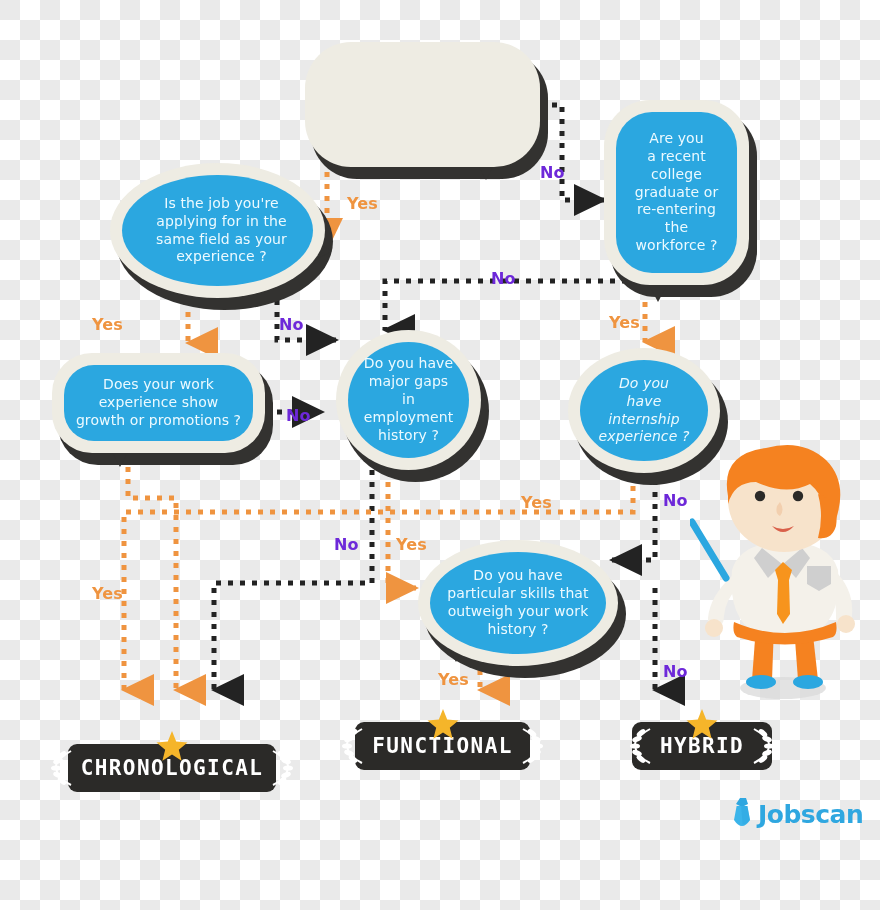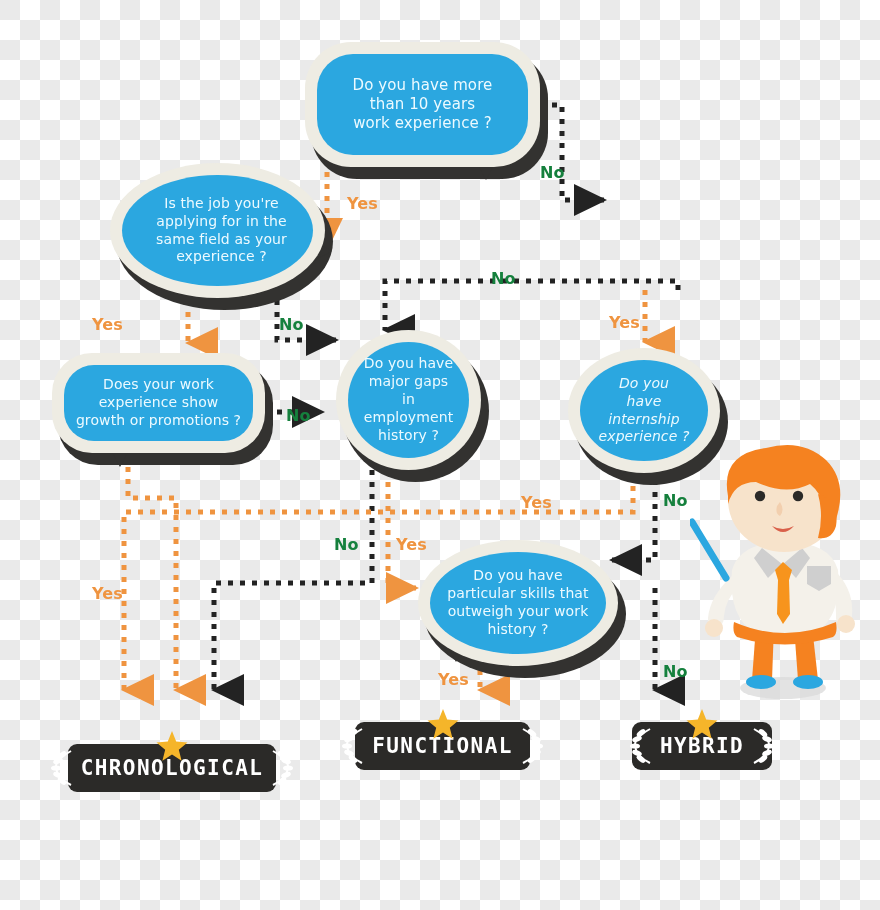--- a/index.html
+++ b/index.html
@@ -14,21 +14,21 @@
 
   
   #wires{position:absolute;left:0;top:0;width:880px;height:910px;}
 
   
   .elabel{
     position:absolute;font-size:16px;font-weight:600;
     letter-spacing:.2px;white-space:nowrap;
   }
   .elabel.yes{color:#ef9440;}
-  .elabel.no{color:#15803d;}
+  .elabel.no{color:#6d28d9;}
 
   
   .bubble{position:absolute;}
   .bubble .shadow{
     position:absolute;left:6px;top:10px;right:-8px;bottom:-12px;
     background:#333230;border-radius:50% 50% 50% 50%/50% 50% 50% 50%;
   }
   .bubble .paper{
     position:absolute;inset:0;background:#eeece3;
     border-radius:50% 50% 50% 50%/50% 50% 50% 50%;
@@ -146,27 +146,36 @@
   <div class="elabel yes" style="left:396px;top:535px;">Yes</div>
   <div class="elabel yes" style="left:521px;top:493px;">Yes</div>
   <div class="elabel no" style="left:663px;top:491px;">No</div>
   <div class="elabel yes" style="left:438px;top:670px;">Yes</div>
   <div class="elabel no" style="left:663px;top:662px;">No</div>
 
   <div class="bubble rr2" style="left:305px;top:42px;width:235px;height:125px;">
     <div class="shadow"></div>
     <div class="tail dark" style="left:165px;top:108px;"></div>
     <div class="paper"></div>
-    <div class="fill">
-      <div class="txt" style="white-space:pre-line;">Do you have more
-than 10 years
-work experience ?</div>
-    </div>
-  </div>
-
+  </div>
+
+  <div class="bubble rr2" style="left:604px;top:100px;width:145px;height:185px;">
+    <div class="shadow"></div>
+    <div class="tail dark" style="left:38px;top:172px;"></div>
+    <div class="paper"></div>
+    <div class="fill">
+      <div class="txt" style="white-space:pre-line;font-size:14px;">Are you
+a recent
+college
+graduate or
+re-entering
+the
+workforce ?</div>
+    </div>
+  </div>
 
   <div class="bubble ell" style="left:110px;top:163px;width:215px;height:135px;">
     <div class="shadow"></div>
     <div class="tail darkR" style="left:192px;top:72px;"></div>
     <div class="paper"></div>
     <div class="fill">
       <div class="txt" style="white-space:pre-line;font-size:14px;margin-left:8px;">Is the job you're
 applying for in the
 same field as your
 experience  ?</div>
@@ -334,14 +343,22 @@
       <g fill="#fff">
         <ellipse cx="13" cy="7" rx="5" ry="2.6" transform="rotate(38 13 7)"></ellipse>
         <ellipse cx="17" cy="13" rx="5" ry="2.6" transform="rotate(20 17 13)"></ellipse>
         <ellipse cx="19" cy="20" rx="5" ry="2.6" transform="rotate(0 19 20)"></ellipse>
         <ellipse cx="17" cy="27" rx="5" ry="2.6" transform="rotate(-20 17 27)"></ellipse>
         <ellipse cx="13" cy="33" rx="5" ry="2.6" transform="rotate(-38 13 33)"></ellipse>
       </g>
     </svg>
   </div>
 
+  <div id="logo">
+    <svg width="18" height="32" viewBox="0 0 18 32">
+      <path d="M7,0 L13,0 L15,6 L9,9 L3,6 Z" fill="#2fa7e0"></path>
+      <path d="M3.6,8 L14.4,8 L17,22 Q9,34 1,22 Z" fill="#3bb4ea"></path>
+      <path d="M8.2,8 L14.4,8 L17,22 Q13,27 9.6,26 Z" fill="#2fa7e0" opacity=".55"></path>
+    </svg>
+    <span class="ltext">Jobscan</span>
+  </div>
 
 </div>
 
 </body></html>

